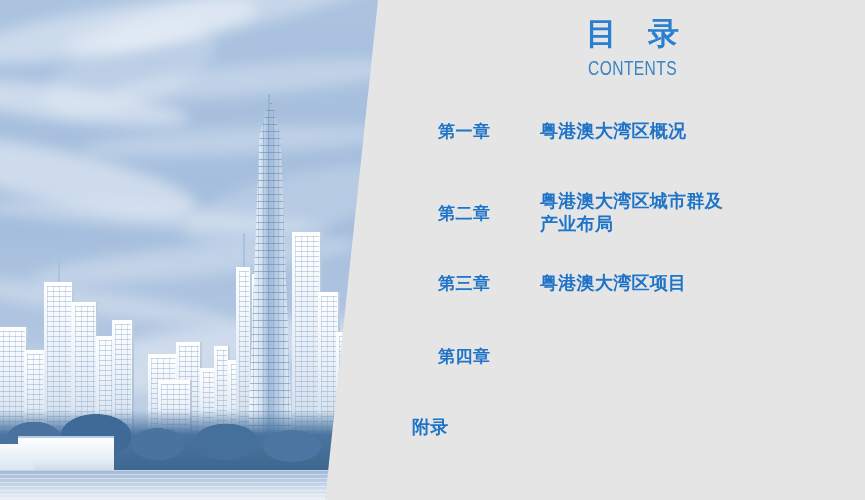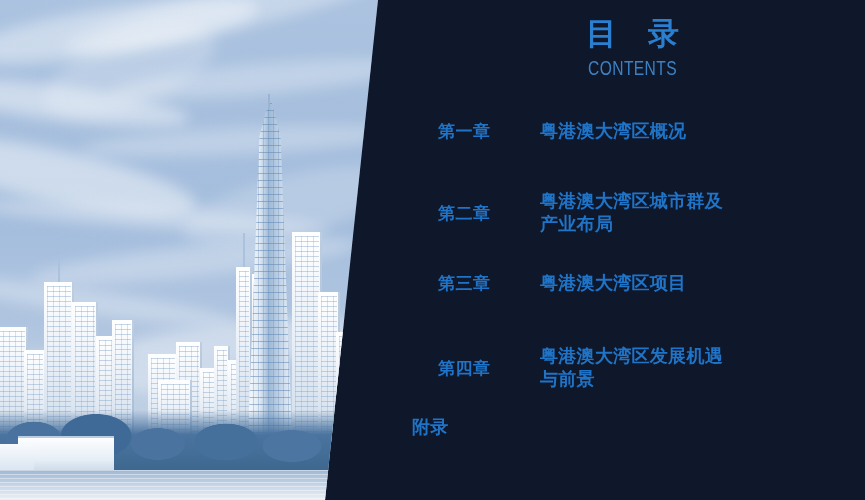--- a/index.html
+++ b/index.html
@@ -7,21 +7,21 @@
     padding: 0;
     background: #ffffff;
   }
   body {
     font-family: "Liberation Sans", "DejaVu Sans", sans-serif;
   }
   #slide {
     position: relative;
     width: 865px;
     height: 500px;
-    background: #0f172a;
+    background: #e5e5e5;
     overflow: hidden;
   }
 
   
   .photo-panel {
     position: absolute;
     left: 0;
     top: 0;
     width: 400px;
     height: 500px;
@@ -265,22 +265,20 @@
       </div>
 
       <div class="toc-row" style="top:190px">
         <div class="ch-label">第二章</div>
         <div class="ch-title">粤港澳大湾区城市群及
 产业布局</div>
       </div>
 
       <div class="toc-row" style="top:345px">
         <div class="ch-label">第四章</div>
-        <div class="ch-title">粤港澳大湾区发展机遇
-与前景</div>
       </div>
 
       <div class="toc-row" style="top:416px">
         <div class="ch-title indented">附录</div>
       </div>
 
     </div>
   </div>
 </div>
 

